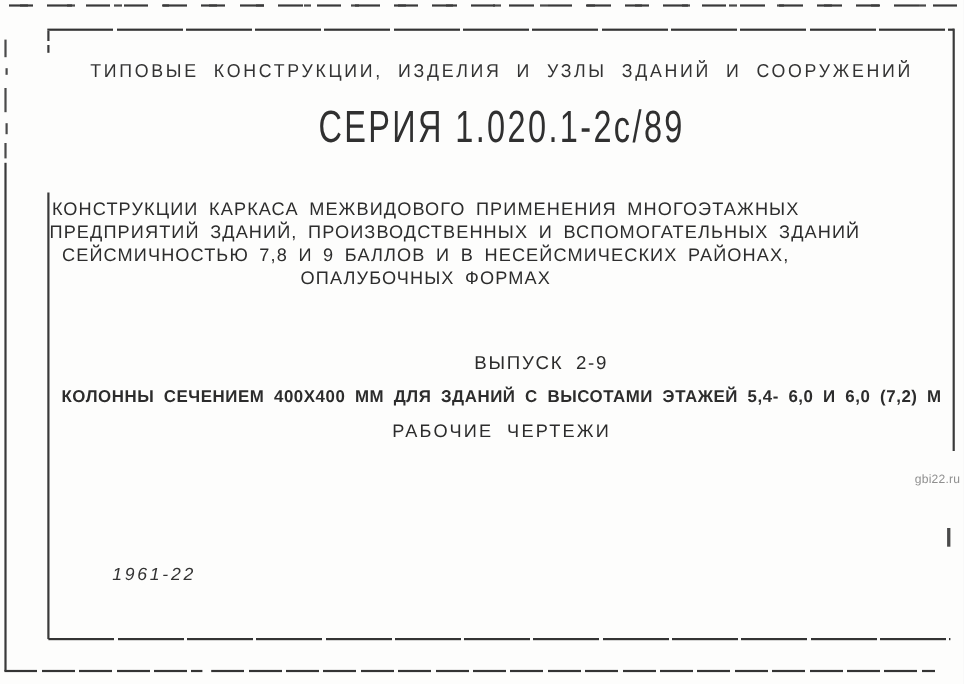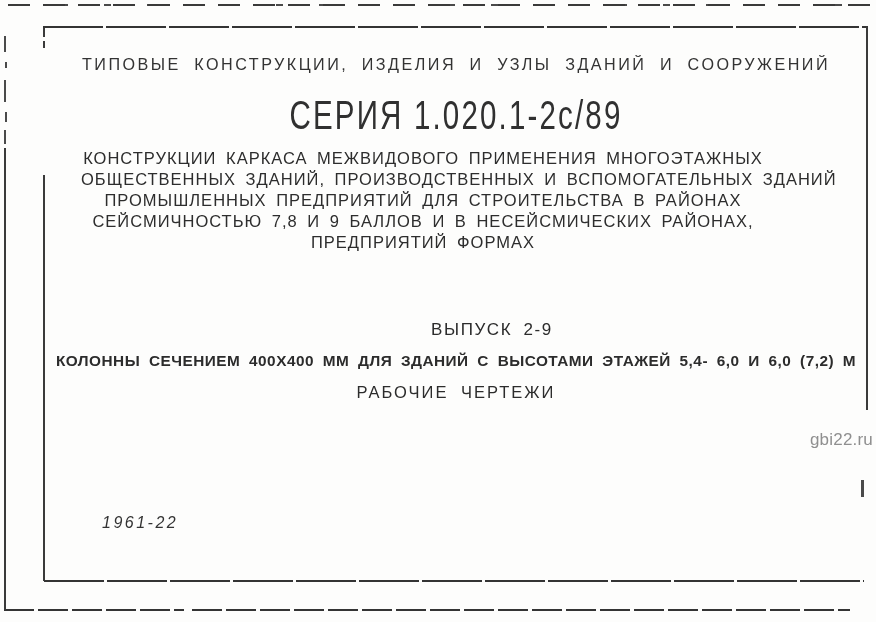--- a/index.html
+++ b/index.html
@@ -42,34 +42,34 @@
     color:#333;transform:scaleX(0.95);
   }
   .series-title{
     top:92px;font-size:41px;letter-spacing:3px;
     color:#303030;transform:scaleX(0.72);font-weight:400;
   }
   .desc-line{
     font-size:16.5px;letter-spacing:1px;word-spacing:4px;color:#2d2d2d;
     height:21px;line-height:21px;
   }
-  .desc-wrap{position:absolute;top:148px;left:45px;width:684px;text-align:center;white-space:nowrap;padding-left:36px;}
+  .desc-wrap{position:absolute;top:180px;left:45px;width:684px;text-align:center;white-space:nowrap;}
   .issue-label{
     top:320px;font-size:17px;letter-spacing:1.6px;word-spacing:5px;font-weight:normal;color:#2c2c2c;margin-left:36px;
   }
   .subject-line{
     top:352px;font-size:15.5px;letter-spacing:.5px;word-spacing:4px;font-weight:bold;color:#2c2c2c;
     transform:scaleX(0.99);
   }
   .doc-type{
     top:383px;font-size:16.5px;letter-spacing:2px;word-spacing:6px;font-weight:normal;color:#2c2c2c;
   }
   .watermark{
     position:absolute;top:430px;right:3px;
-    font-size:17px;color:#8f8f8f;letter-spacing:.2px;
+    font-size:11px;color:#8f8f8f;letter-spacing:.2px;
   }
   .inventory{
     position:absolute;top:514px;left:102px;
     font-size:16px;font-style:italic;letter-spacing:2.5px;color:#333;
   }
   .edge-mark{position:absolute;background:#4a4a4a;}
 </style>
 </head>
 <body>
 
@@ -92,24 +92,23 @@
   <div class="vline" style="top:175px;left:43px;height:406px;"></div>
   <div class="vline" style="top:26px;left:866px;height:384px;"></div>
   <div class="hline dash-medium" style="top:580px;left:44px;width:820px;"></div>
 
   <div class="tblock header-title">ТИПОВЫЕ КОНСТРУКЦИИ, ИЗДЕЛИЯ И УЗЛЫ ЗДАНИЙ И СООРУЖЕНИЙ</div>
 
   <div class="tblock series-title">СЕРИЯ 1.020.1-2с/89</div>
 
   <div class="desc-wrap">
     <div class="desc-line">КОНСТРУКЦИИ КАРКАСА МЕЖВИДОВОГО ПРИМЕНЕНИЯ МНОГОЭТАЖНЫХ</div>
-    <div class="desc-line">ОБЩЕСТВЕННЫХ ЗДАНИЙ, ПРОИЗВОДСТВЕННЫХ И ВСПОМОГАТЕЛЬНЫХ ЗДАНИЙ</div>
-    <div class="desc-line">ПРОМЫШЛЕННЫХ ПРЕДПРИЯТИЙ ДЛЯ СТРОИТЕЛЬСТВА В РАЙОНАХ</div>
+    <div class="desc-line">ПРЕДПРИЯТИЙ ЗДАНИЙ, ПРОИЗВОДСТВЕННЫХ И ВСПОМОГАТЕЛЬНЫХ ЗДАНИЙ</div>
     <div class="desc-line">СЕЙСМИЧНОСТЬЮ 7,8 И 9 БАЛЛОВ И В НЕСЕЙСМИЧЕСКИХ РАЙОНАХ,</div>
-    <div class="desc-line">ПРЕДПРИЯТИЙ ФОРМАХ</div>
+    <div class="desc-line">ОПАЛУБОЧНЫХ ФОРМАХ</div>
   </div>
 
   <div class="tblock issue-label">ВЫПУСК 2-9</div>
 
   <div class="tblock subject-line">КОЛОННЫ СЕЧЕНИЕМ 400Х400 ММ ДЛЯ ЗДАНИЙ С ВЫСОТАМИ ЭТАЖЕЙ 5,4- 6,0 И 6,0 (7,2) М</div>
 
   <div class="tblock doc-type">РАБОЧИЕ ЧЕРТЕЖИ</div>
 
   <div class="watermark">gbi22.ru</div>
 

